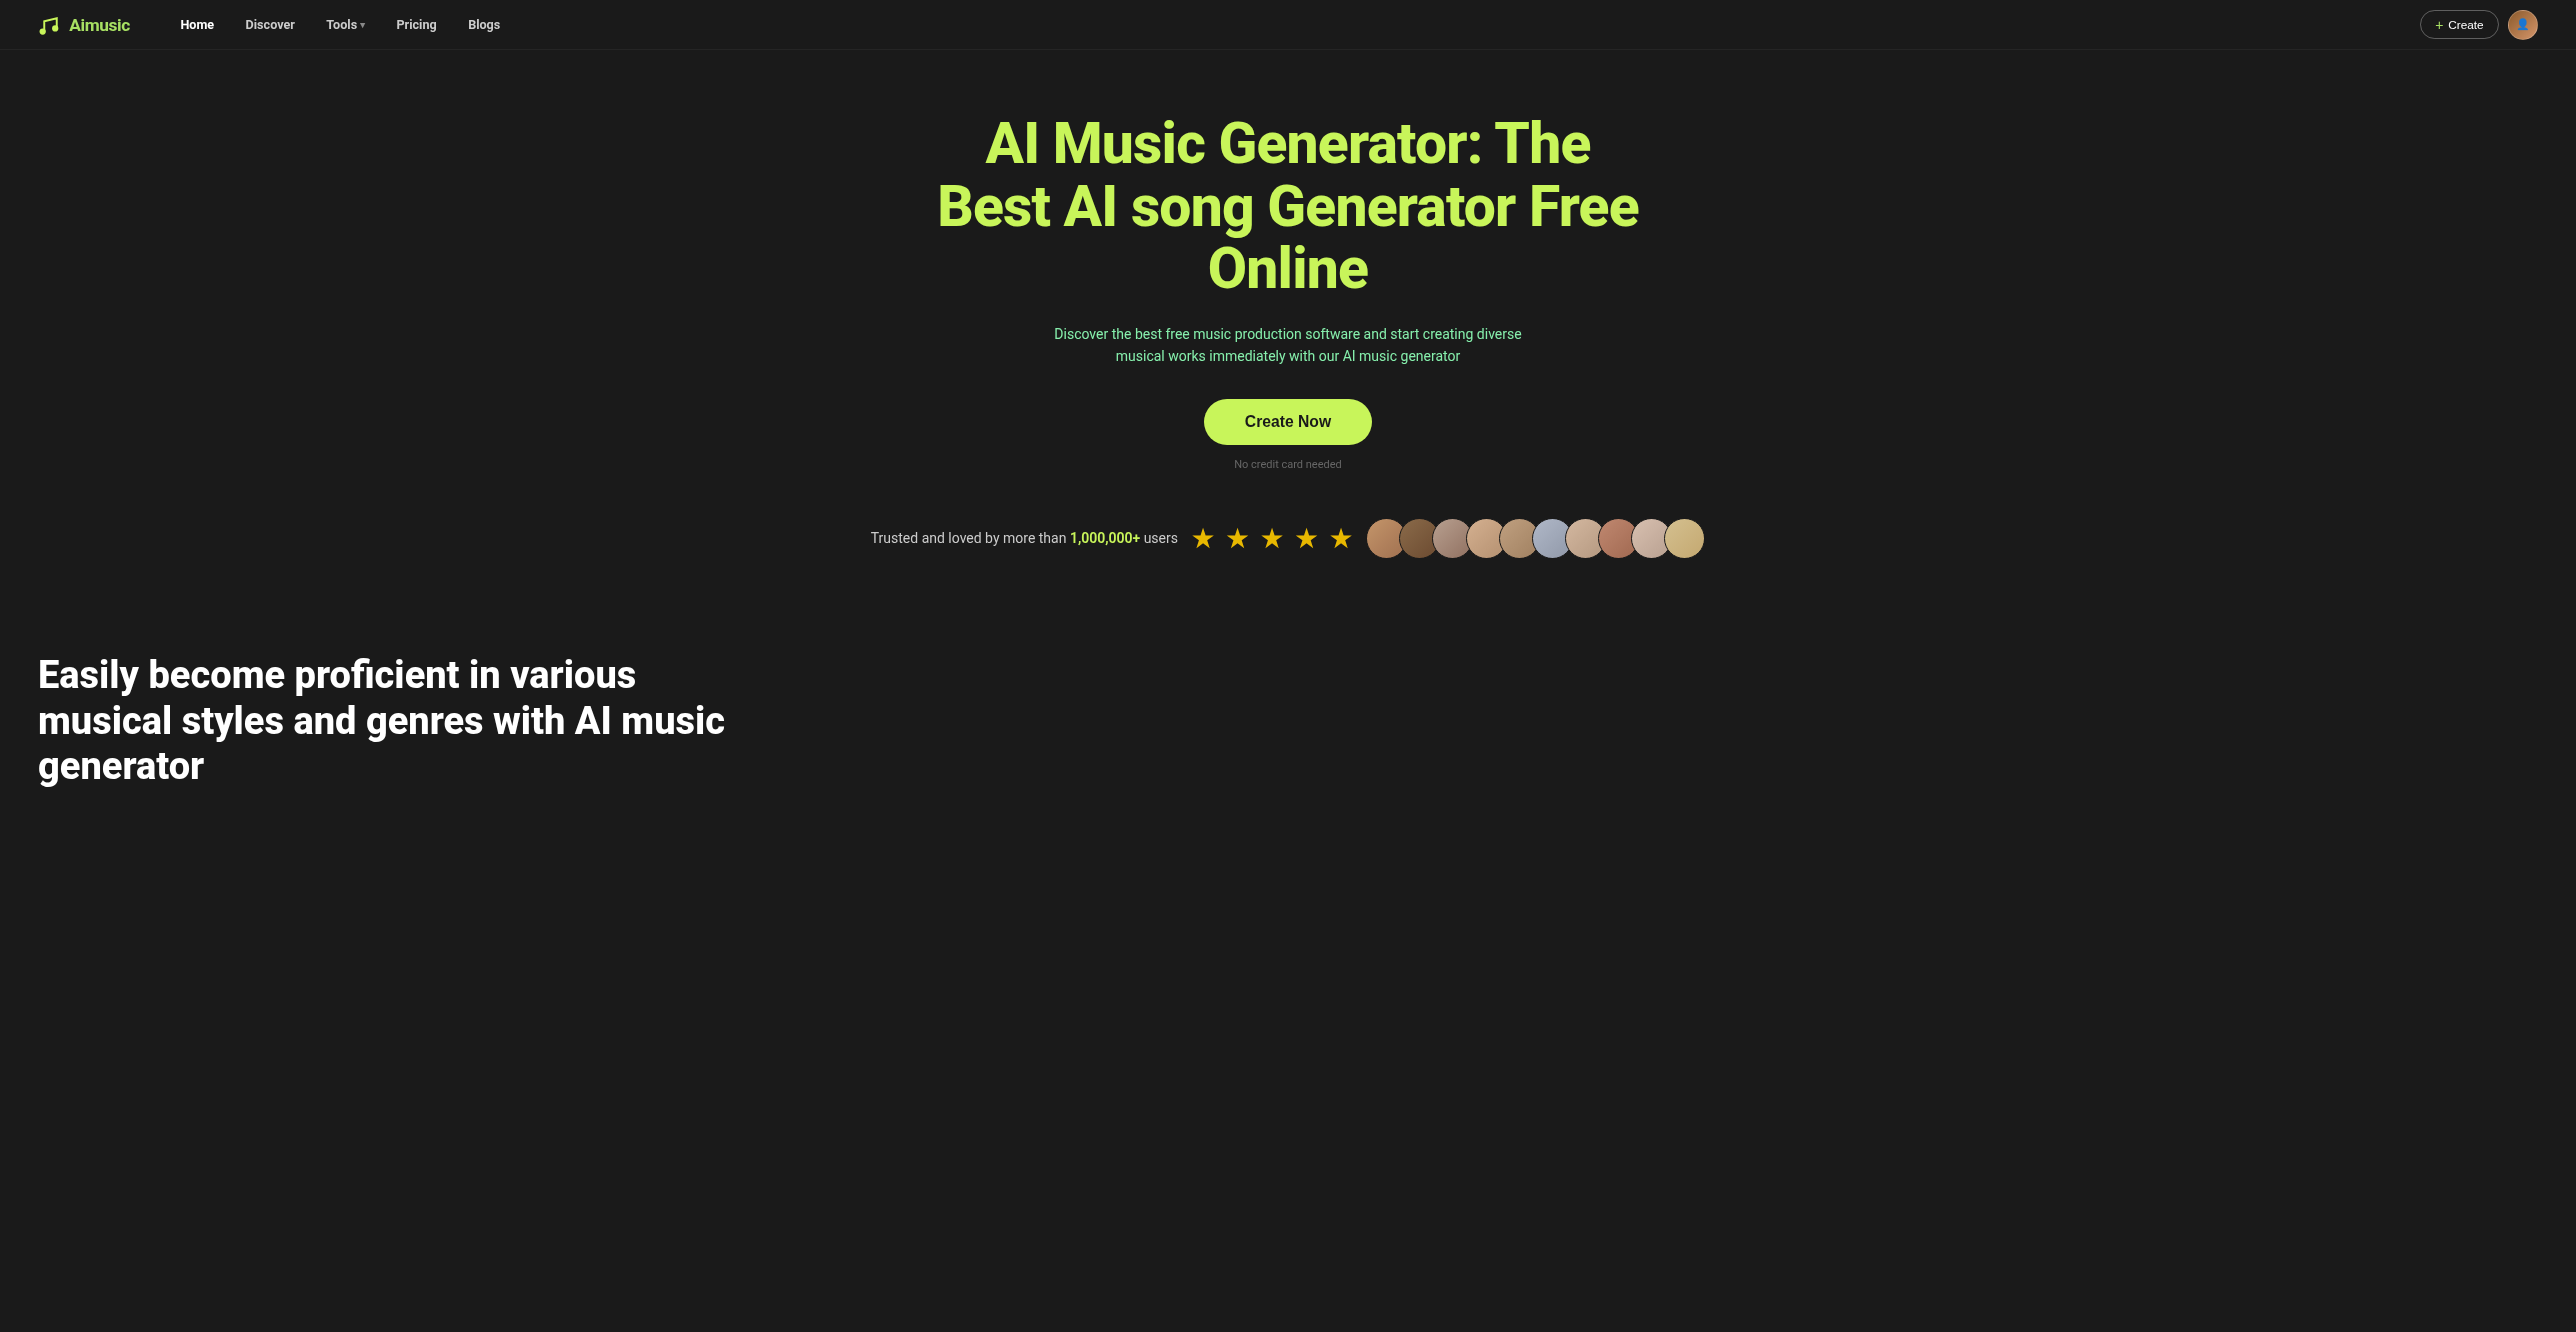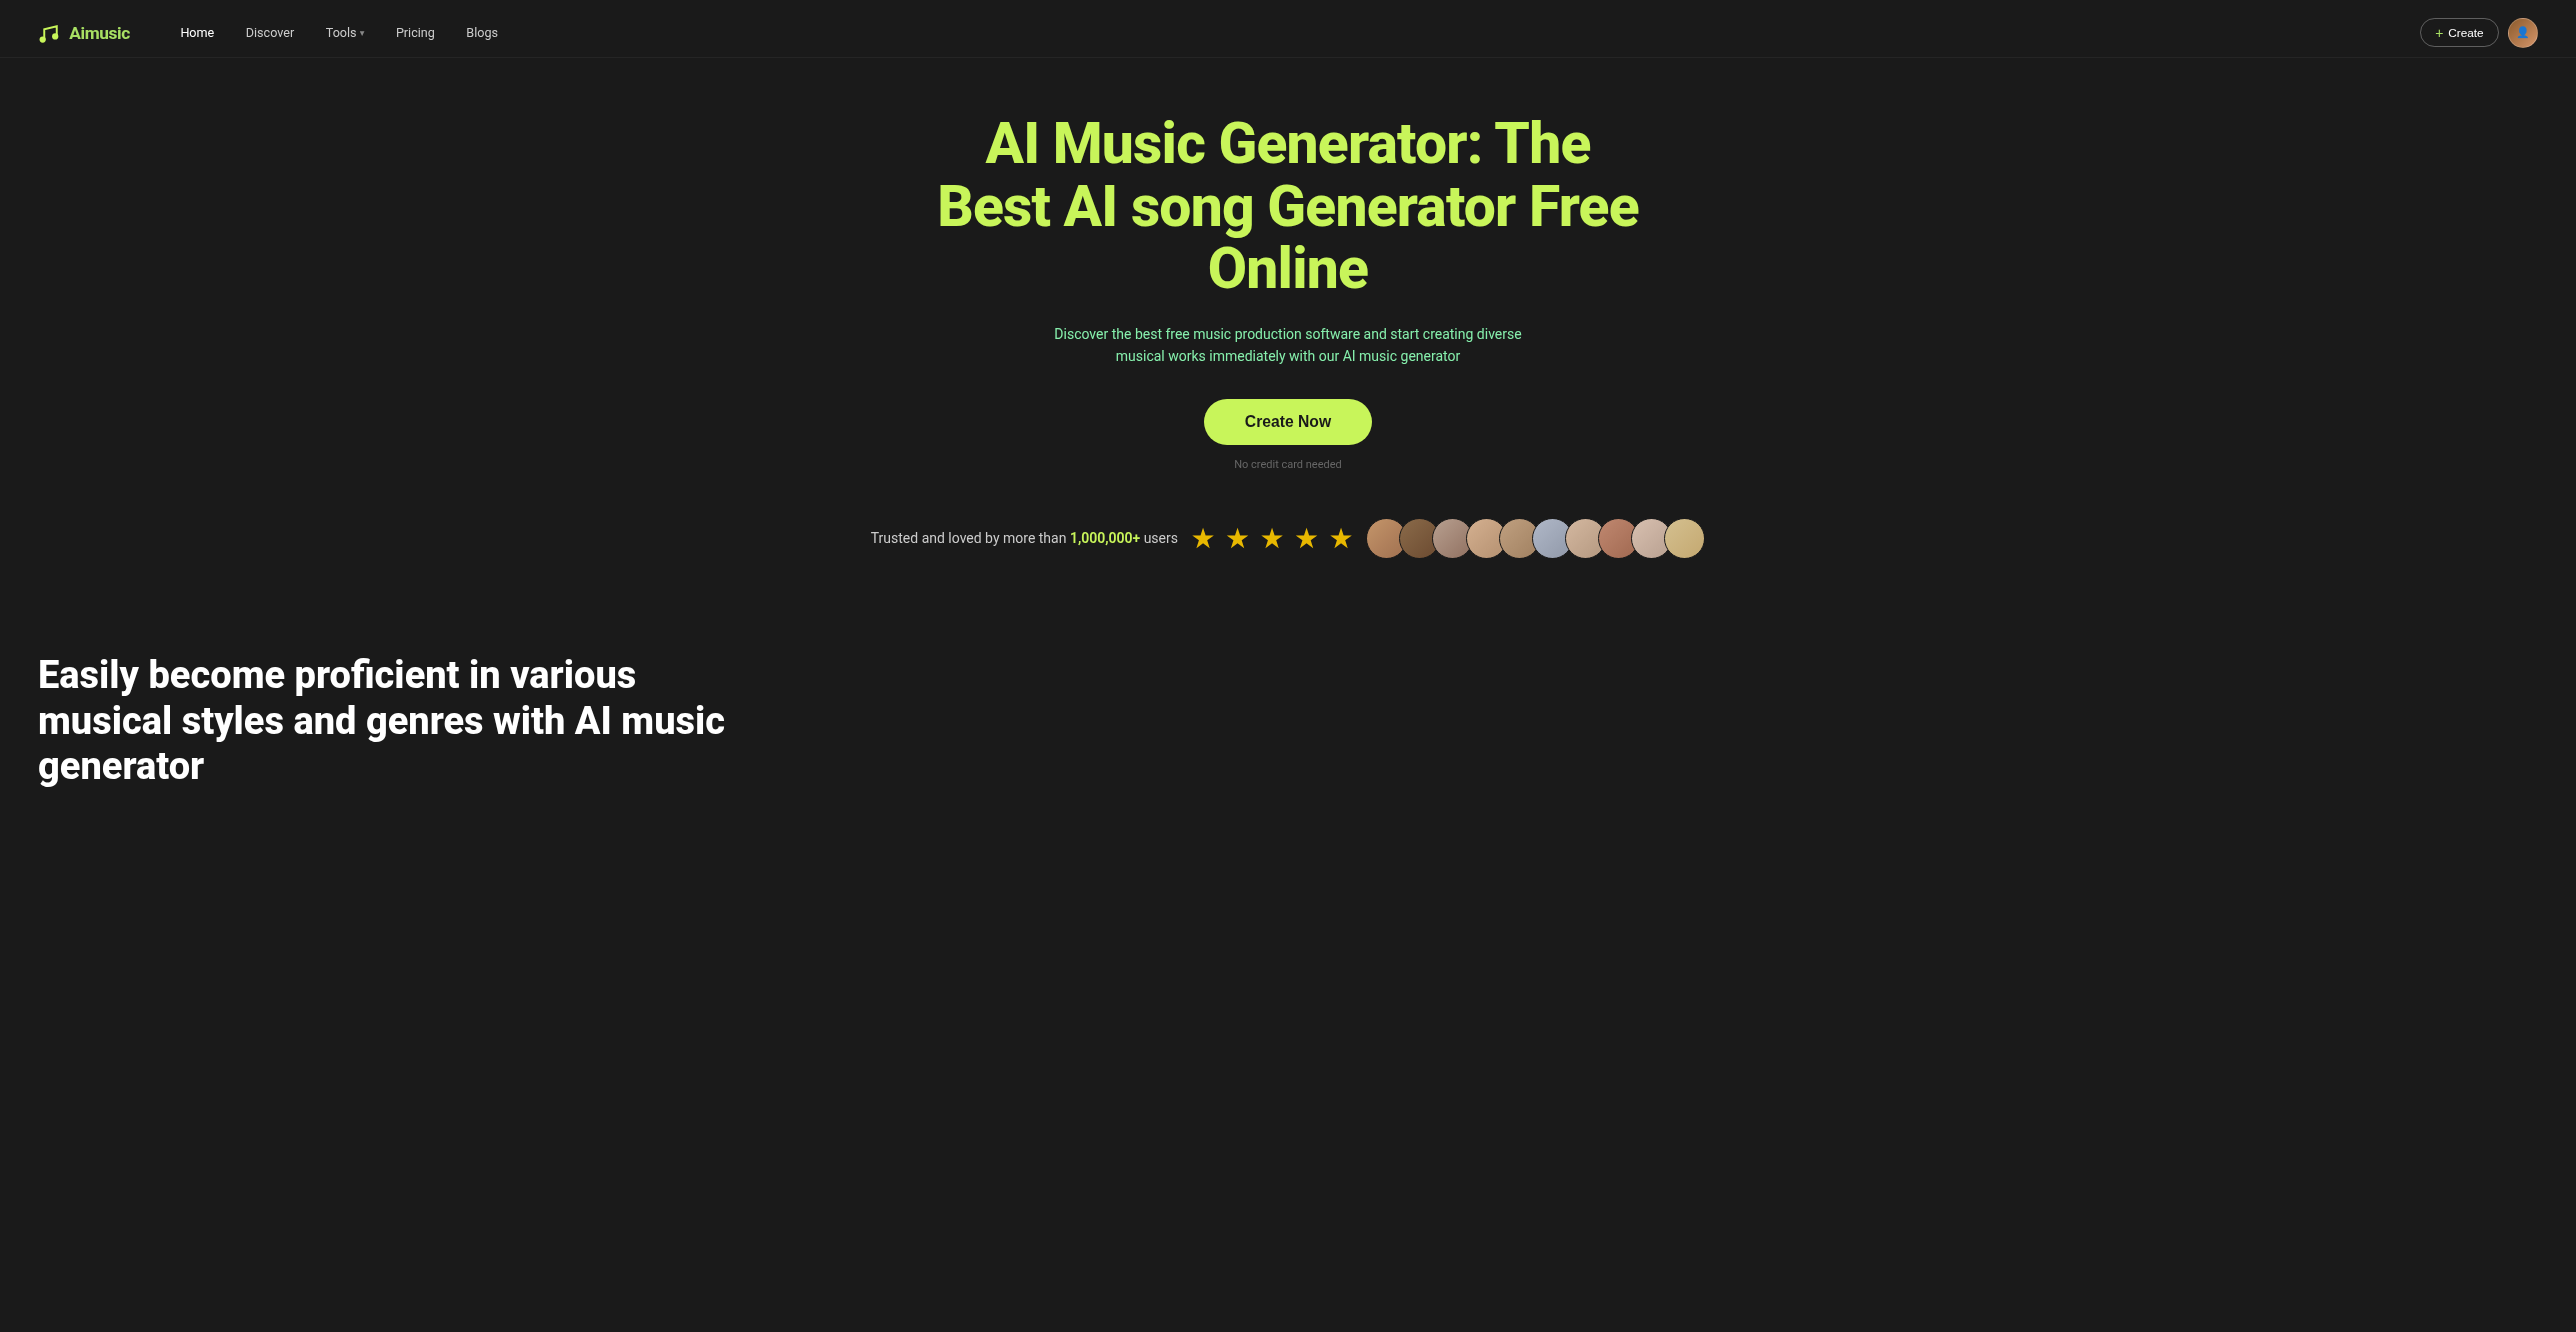--- a/index.html
+++ b/index.html
@@ -17,21 +17,21 @@
 
     
     .navbar {
       display: flex;
       align-items: center;
       padding: 0 38px;
       height: 50px;
       background-color: #1a1a1a;
       border-bottom: 0.8px solid rgba(255,255,255,0.05);
       position: sticky;
-      top: 8px;
+      top: 0;
       z-index: 100;
     }
 
     .logo-area {
       display: flex;
       align-items: center;
       gap: 6.3px;
       margin-right: 38px;
       text-decoration: none;
     }
@@ -52,21 +52,21 @@
       display: flex;
       align-items: center;
       gap: 6.3px;
       flex: 1;
     }
 
     .nav-link {
       color: #cccccc;
       text-decoration: none;
       font-size: 12.6px;
-      font-weight: 400;
+      font-weight: 700;
       padding: 6.3px 12.6px;
       border-radius: 6.3px;
       cursor: pointer;
       display: flex;
       align-items: center;
       gap: 3.1px;
       transition: background 0.2s;
     }
 
     .nav-link.active {

